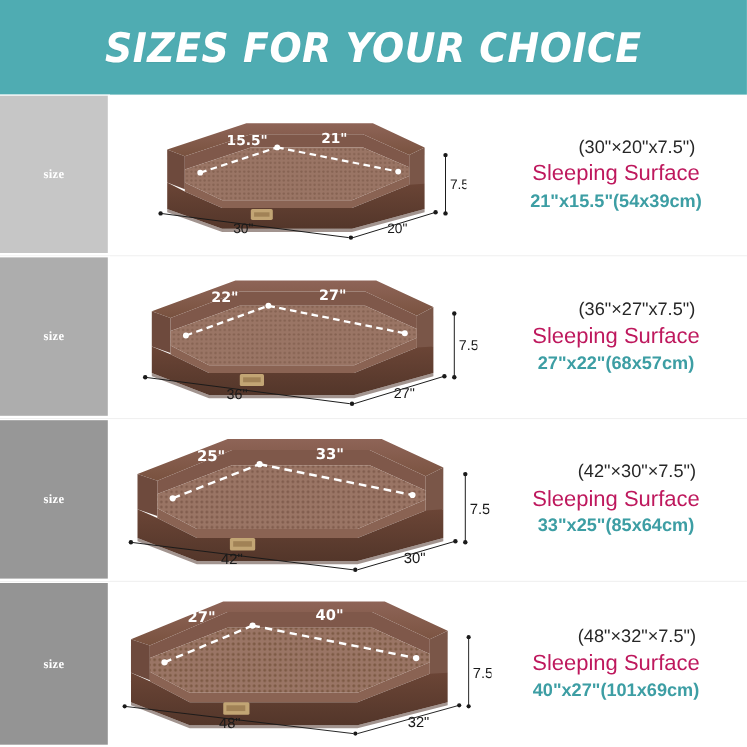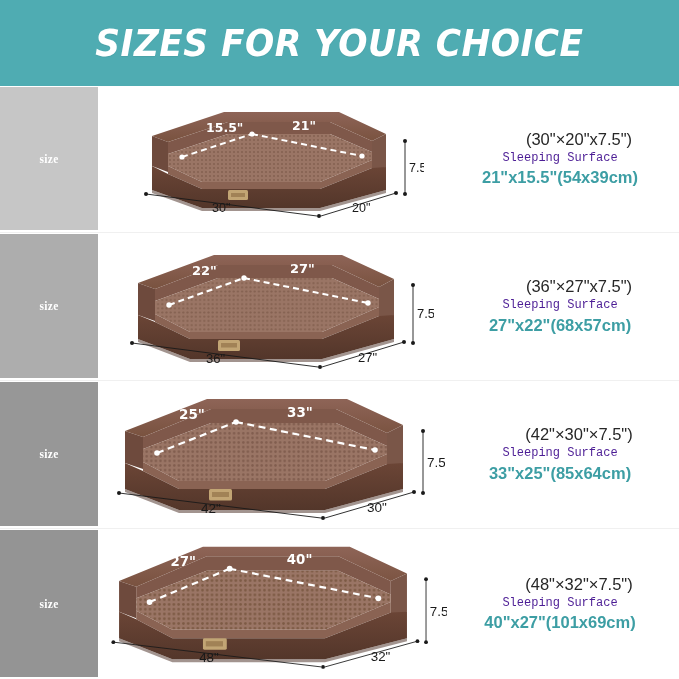--- a/index.html
+++ b/index.html
@@ -84,25 +84,24 @@
     padding-right:6px;
   }
   .t-overall {
     color:#272727;
     font-size:16.5px;
     line-height:1.32;
     white-space:nowrap;
     padding-left:38px;
   }
   .t-surface-label {
-    color:#4c1d95;
-    font-size:12px;
+    color:#be185d;
+    font-size:20px;
     line-height:1.32;
     white-space:nowrap;
-    font-family:Liberation Mono, monospace;
   }
   .t-surface-value {
     color:#3D9EA4;
     font-weight:bold;
     font-size:16.5px;
     line-height:1.38;
     white-space:nowrap;
   }
 </style>
 </head>

